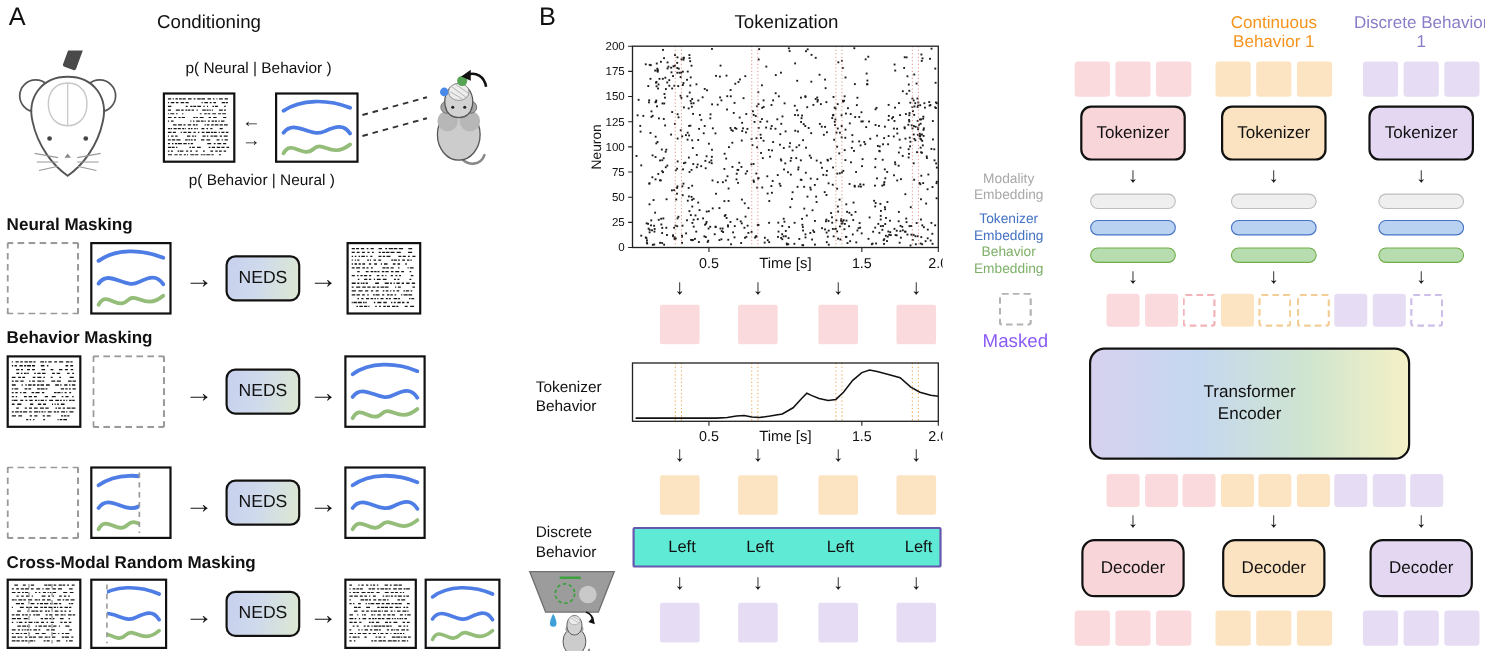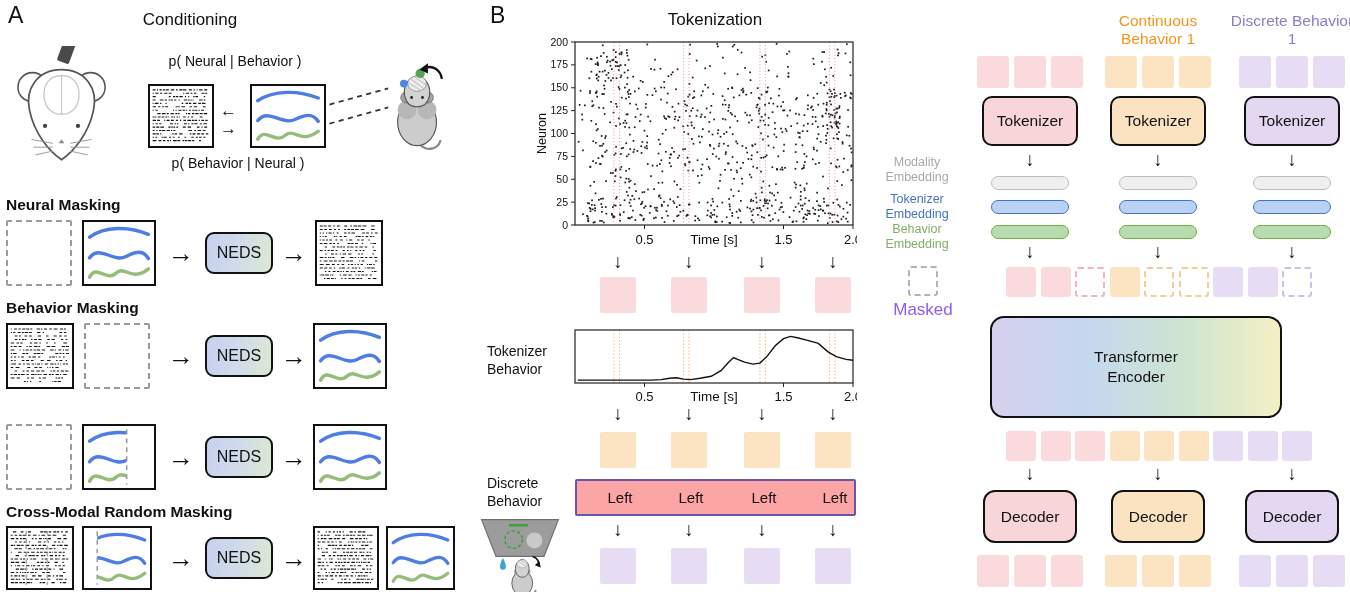--- a/index.html
+++ b/index.html
@@ -48,21 +48,21 @@
   .pill-m{background:#b9d2f1;border:1.5px solid #4472c4}
   .pill-s{background:#b7dcb0;border:1.5px solid #70ad47}
   .sidelab{font-size:12.5px;line-height:1.22;text-align:center;width:78px}
   .lab-t{color:#a8a8a8}.lab-m{color:#4472c4}.lab-s{color:#7fb069}
   .transformer{border:2.5px solid #111;border-radius:14px;box-sizing:border-box;
       background:linear-gradient(90deg,#d6d1ee 0%,#c5d7f0 33%,#cfe5cf 68%,#f4f0c6 100%);
       display:flex;flex-direction:column;align-items:center;justify-content:center;
       font-size:15.5px;line-height:1.3}
   .masked-demo{width:30px;height:30px;border:2px dashed #b3b3b3;border-radius:3px;box-sizing:border-box}
   .masked-lab{color:#8b5cf6;font-size:17px}
-  .leftbox{border:2.5px solid #6657ae;border-radius:2px;box-sizing:border-box;background:#fca5a5}
+  .leftbox{border:2.5px solid #6657ae;border-radius:2px;box-sizing:border-box;background:#5eead4}
   .leftval{font-size:15px;line-height:33px;text-align:center;width:40px;position:absolute;top:0}
   svg text{font-family:"Liberation Sans",sans-serif;fill:#111}
 </style>
 </head>
 <body>
 
 <div id="canvas">
 
   <div class="abs biglabel" style="left:8px;top:2px">A</div>
   <div class="abs center title" style="left:90px;top:10px;width:200px">Conditioning</div>

